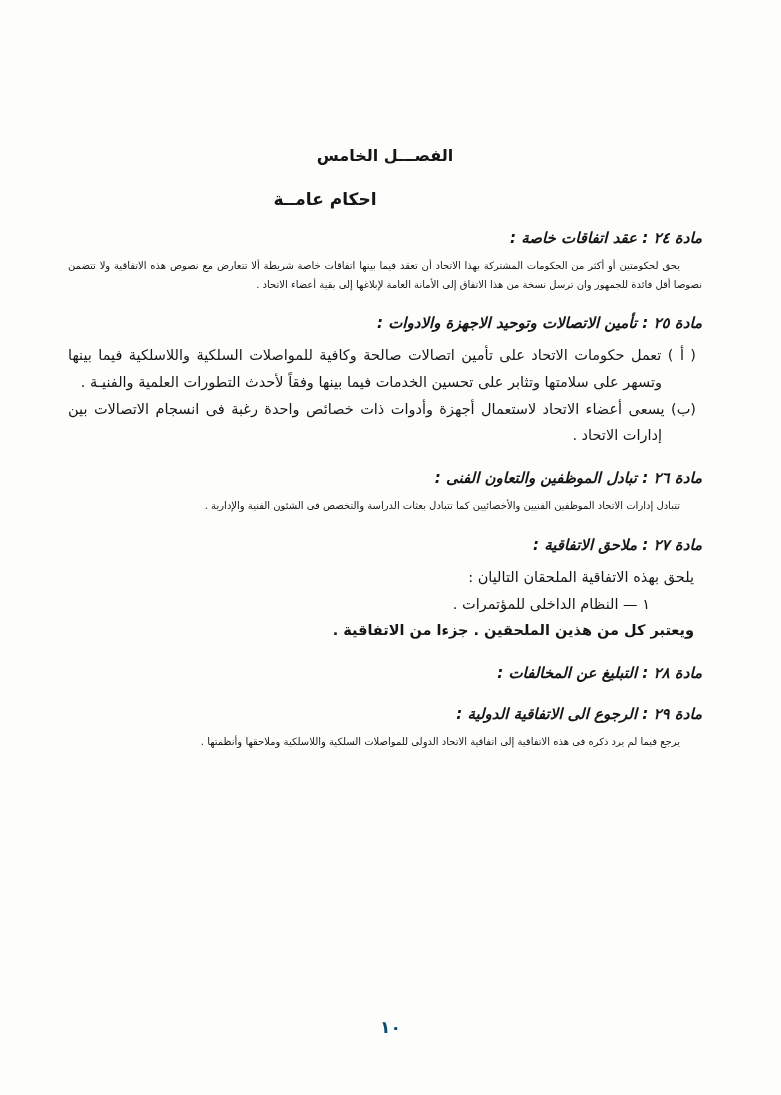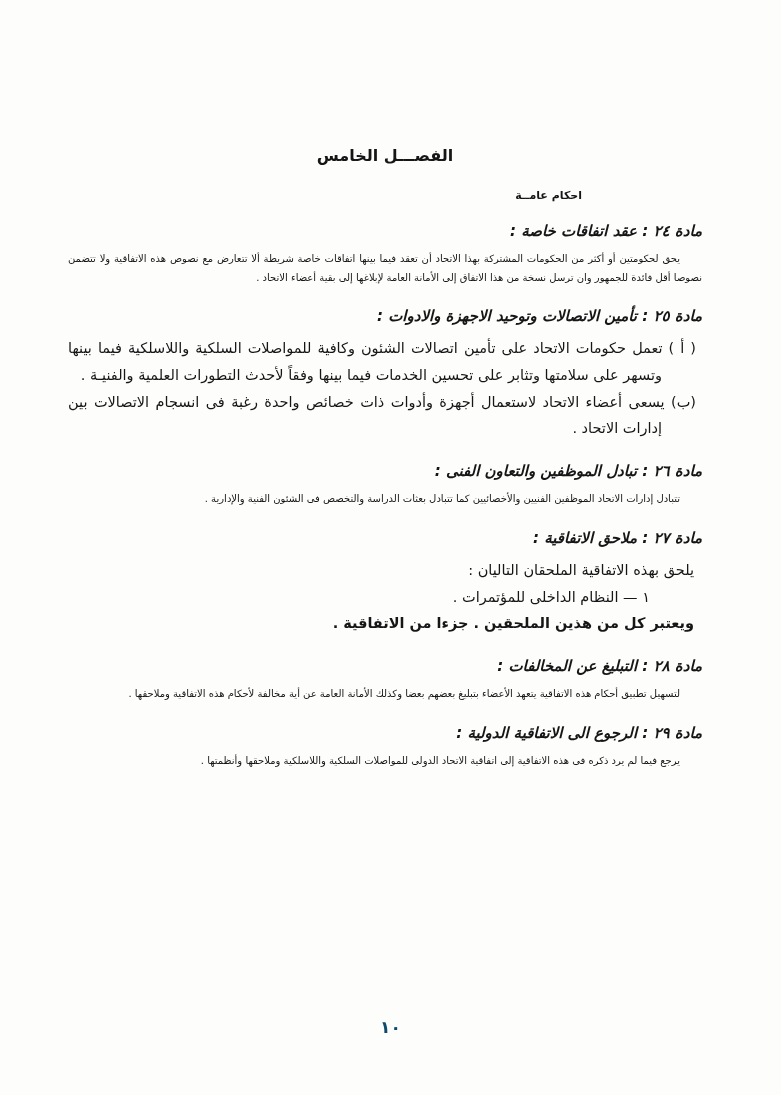--- a/index.html
+++ b/index.html
@@ -24,22 +24,23 @@
     right: 79px;
     left: 68px;
   }
   .chapter-title {
     text-align: center;
     font-weight: bold;
     font-size: 16px;
     margin: 0 0 24px 0;
   }
   .chapter-subtitle {
+    text-align: center;
     font-weight: bold;
-    font-size: 11px;
+    font-size: 17px;
     margin: 0 120px 10px 0;
   }
   .article {
     margin-top: 17px;
   }
   .article-heading {
     font-weight: bold;
     font-size: 15px;
     margin: 0 0 7px 0;
     line-height: 1.6;
@@ -99,39 +100,38 @@
     <h1 class="chapter-title">الفصـــل الخامس</h1>
     <h2 class="chapter-subtitle">احكام عامــة</h2>
 
     <section class="article">
       <h3 class="article-heading">مادة ٢٤ : عقد اتفاقات خاصة :</h3>
       <p class="para">يحق لحكومتين أو أكثر من الحكومات المشتركة بهذا الاتحاد أن تعقد فيما بينها اتفاقات خاصة شريطة ألا تتعارض مع نصوص هذه الاتفاقية ولا تتضمن نصوصا أقل فائدة للجمهور وان ترسل نسخة من هذا الاتفاق إلى الأمانة العامة لإبلاغها إلى بقية أعضاء الاتحاد .</p>
     </section>
 
     <section class="article">
       <h3 class="article-heading">مادة ٢٥ : تأمين الاتصالات وتوحيد الاجهزة والادوات :</h3>
-      <p class="subitem">( أ )  تعمل حكومات الاتحاد على تأمين اتصالات الشئون وكافية للمواصلات السلكية واللاسلكية فيما بينها وتسهر على سلامتها وتثابر على تحسين الخدمات فيما بينها وفقاً لأحدث التطورات العلمية والفنيـة .</p>
+      <p class="subitem">( أ )  تعمل حكومات الاتحاد على تأمين اتصالات صالحة وكافية للمواصلات السلكية واللاسلكية فيما بينها وتسهر على سلامتها وتثابر على تحسين الخدمات فيما بينها وفقاً لأحدث التطورات العلمية والفنيـة .</p>
       <p class="subitem">(ب)  يسعى أعضاء الاتحاد لاستعمال أجهزة وأدوات ذات خصائص واحدة رغبة فى انسجام الاتصالات بين إدارات الاتحاد .</p>
     </section>
 
     <section class="article">
       <h3 class="article-heading">مادة ٢٦ : تبادل الموظفين والتعاون الفنى :</h3>
       <p class="para">تتبادل إدارات الاتحاد الموظفين الفنيين والأخصائيين كما تتبادل بعثات الدراسة والتخصص فى الشئون الفنية والإدارية .</p>
     </section>
 
     <section class="article">
       <h3 class="article-heading">مادة ٢٧ : ملاحق الاتفاقية :</h3>
       <p class="intro">يلحق بهذه الاتفاقية الملحقان التاليان :</p>
       <p class="listitem">١ — النظام الداخلى للمؤتمرات .</p>
       <p class="closing">ويعتبر كل من هذين الملحقين .  جزءا من الاتفاقية .</p>
     </section>
 
     <section class="article">
       <h3 class="article-heading">مادة ٢٨ : التبليغ عن المخالفات :</h3>
-      <p class="para">لتسهيل تطبيق أحكام هذه الاتفاقية يتعهد الأعضاء بتبليغ بعضهم بعضا وكذلك الأمانة العامة عن أية مخالفة لأحكام هذه الاتفاقية وملاحقها .</p>
     </section>
 
     <section class="article">
       <h3 class="article-heading">مادة ٢٩ : الرجوع الى الاتفاقية الدولية :</h3>
       <p class="para">يرجع فيما لم يرد ذكره فى هذه الاتفاقية إلى اتفاقية الاتحاد الدولى للمواصلات السلكية واللاسلكية وملاحقها وأنظمتها .</p>
     </section>
 
   </div>
 
   <div class="page-number">١٠</div>

